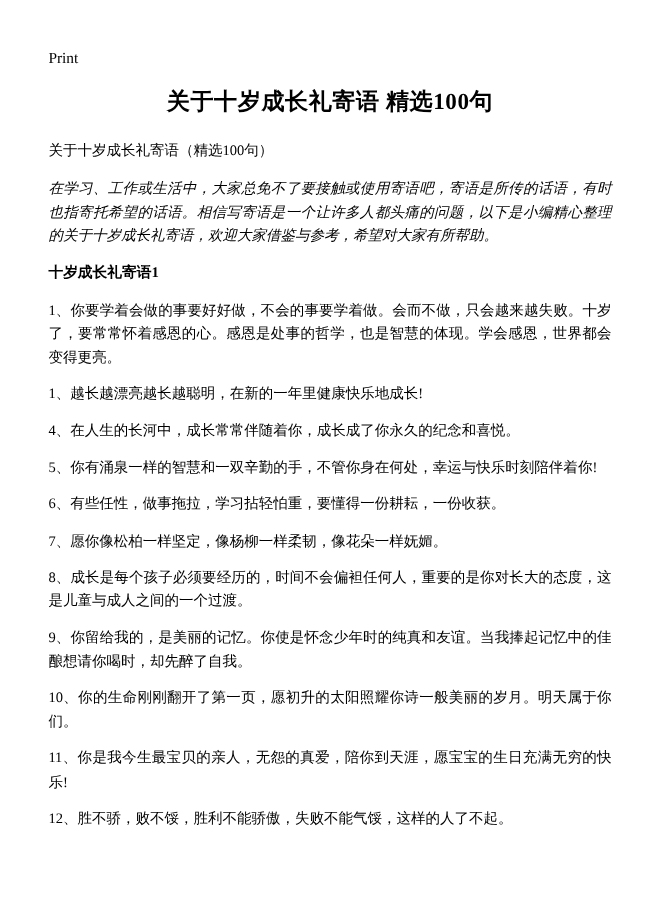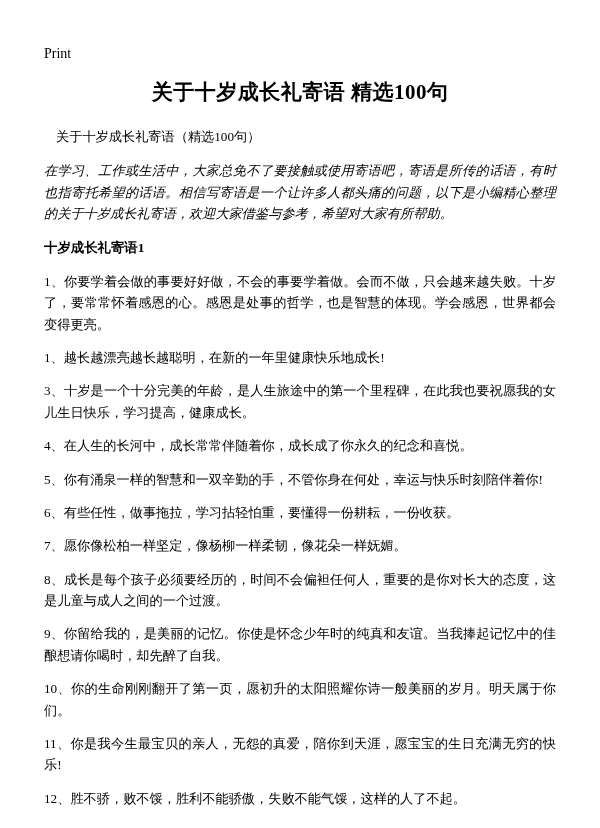--- a/index.html
+++ b/index.html
@@ -41,21 +41,21 @@
   p.para {
     font-size: 13.2px;
     line-height: 1.62;
     margin: 0 0 12px 0;
     text-align: justify;
     text-justify: inter-ideograph;
     font-style: italic;
   }
   p.subtitle {
     font-size: 13.2px;
-    margin: 0 0 13px 12px;
+    margin: 0 0 13px 0;
     line-height: 1.6;
   }
   p.section-head {
     font-size: 13.4px;
     font-weight: bold;
     margin: 12px 0 13px 0;
     line-height: 1.6;
   }
   p.item {
     font-size: 13.2px;
@@ -75,21 +75,20 @@
   <h1 class="doc-title">关于十岁成长礼寄语 精选100句</h1>
 
   <p class="subtitle">关于十岁成长礼寄语（精选100句）</p>
 
   <p class="para">在学习、工作或生活中，大家总免不了要接触或使用寄语吧，寄语是所传的话语，有时也指寄托希望的话语。相信写寄语是一个让许多人都头痛的问题，以下是小编精心整理的关于十岁成长礼寄语，欢迎大家借鉴与参考，希望对大家有所帮助。</p>
 
   <p class="section-head">十岁成长礼寄语1</p>
 
   <p class="item">1、你要学着会做的事要好好做，不会的事要学着做。会而不做，只会越来越失败。十岁了，要常常怀着感恩的心。感恩是处事的哲学，也是智慧的体现。学会感恩，世界都会变得更亮。</p>
   <p class="item">1、越长越漂亮越长越聪明，在新的一年里健康快乐地成长!</p>
-  <p class="item">3、十岁是一个十分完美的年龄，是人生旅途中的第一个里程碑，在此我也要祝愿我的女儿生日快乐，学习提高，健康成长。</p>
   <p class="item">4、在人生的长河中，成长常常伴随着你，成长成了你永久的纪念和喜悦。</p>
   <p class="item">5、你有涌泉一样的智慧和一双辛勤的手，不管你身在何处，幸运与快乐时刻陪伴着你!</p>
   <p class="item">6、有些任性，做事拖拉，学习拈轻怕重，要懂得一份耕耘，一份收获。</p>
   <p class="item">7、愿你像松柏一样坚定，像杨柳一样柔韧，像花朵一样妩媚。</p>
   <p class="item">8、成长是每个孩子必须要经历的，时间不会偏袒任何人，重要的是你对长大的态度，这是儿童与成人之间的一个过渡。</p>
   <p class="item">9、你留给我的，是美丽的记忆。你使是怀念少年时的纯真和友谊。当我捧起记忆中的佳酿想请你喝时，却先醉了自我。</p>
   <p class="item">10、你的生命刚刚翻开了第一页，愿初升的太阳照耀你诗一般美丽的岁月。明天属于你们。</p>
   <p class="item">11、你是我今生最宝贝的亲人，无怨的真爱，陪你到天涯，愿宝宝的生日充满无穷的快乐!</p>
   <p class="item">12、胜不骄，败不馁，胜利不能骄傲，失败不能气馁，这样的人了不起。</p>
 

